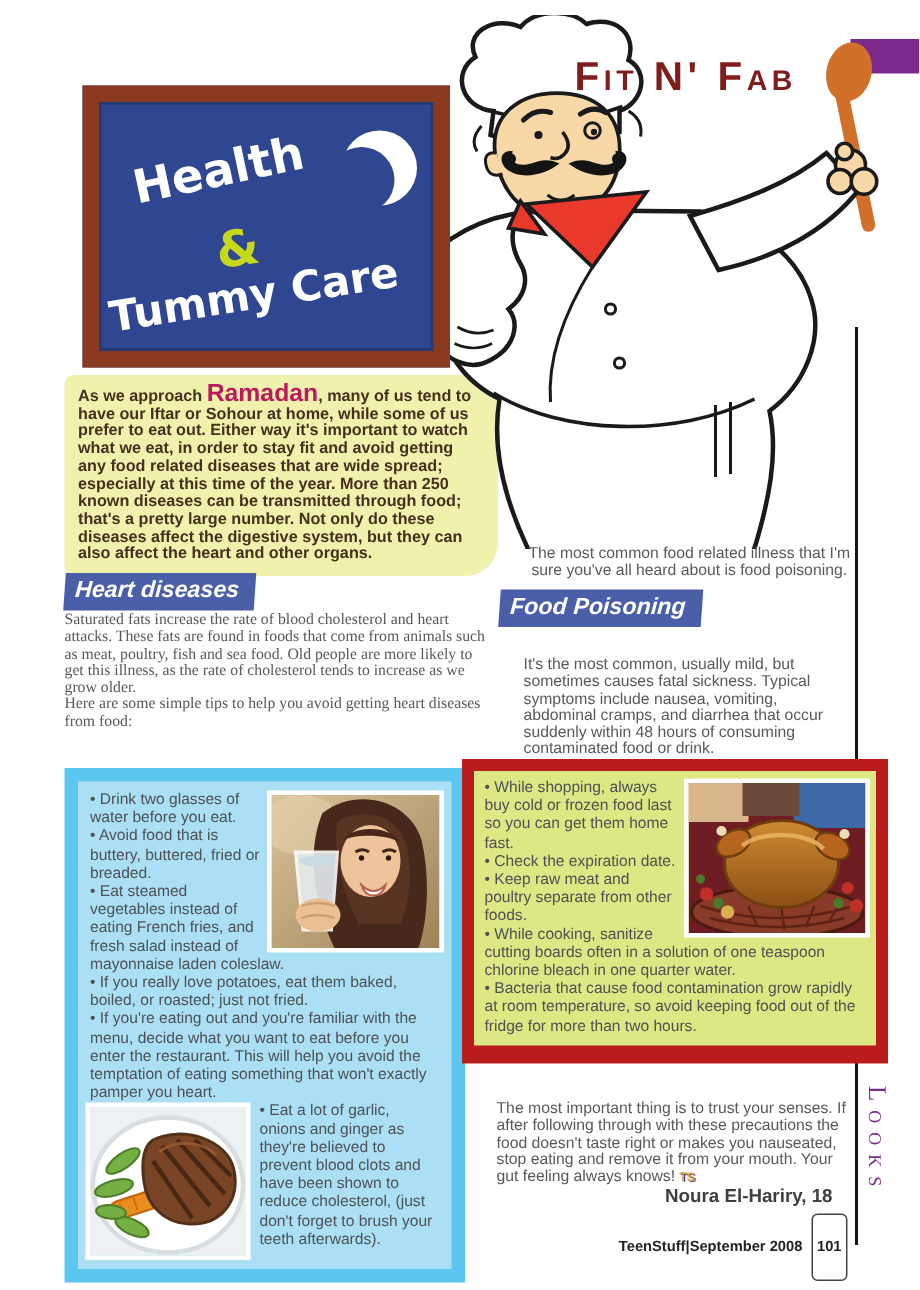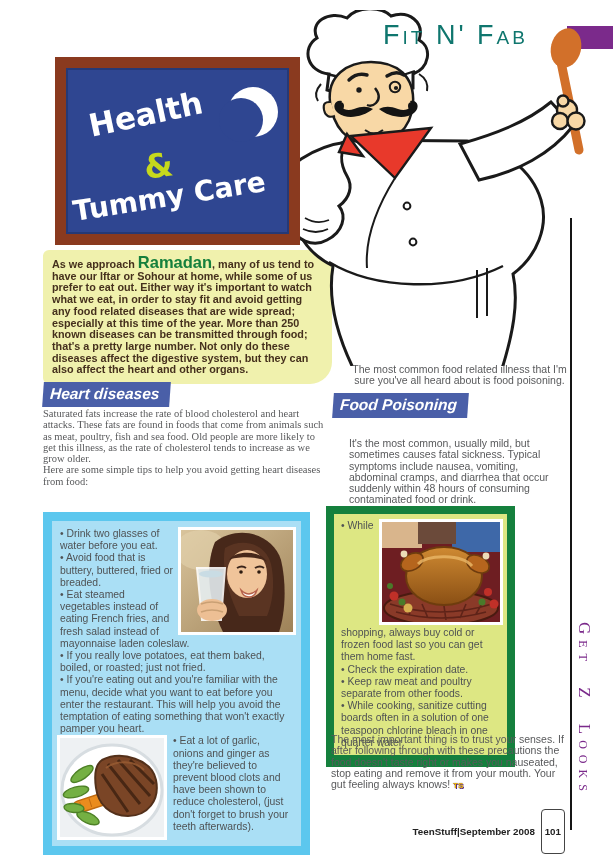--- a/index.html
+++ b/index.html
@@ -1,20 +1,20 @@
 <!DOCTYPE html>
 <html><head>
 <meta charset="utf-8">
 <style>
   html,body{margin:0;padding:0;background:#fff;}
   .page{position:relative;width:613px;height:860px;background:#fff;overflow:hidden;
         font-family:"Liberation Sans","DejaVu Sans",sans-serif;}
 
   
-  .brand{position:absolute;left:383px;top:22px;z-index:6;font-weight:normal;color:#0f766e;
+  .brand{position:absolute;left:383px;top:38px;z-index:6;font-weight:bold;color:#7f1d1d;
          font-variant:small-caps;font-size:27px;letter-spacing:3px;line-height:1;}
   .flag{position:absolute;left:567px;top:26px;width:46px;height:23px;background:#7b2a8b;z-index:1;}
 
   
   .chef{position:absolute;left:255px;top:10px;width:358px;height:356px;z-index:2;}
 
   
   .board{position:absolute;left:55px;top:57px;width:223px;height:166px;background:#2f4691;
          border:11px solid #8a3a1f;box-shadow:inset 0 0 0 2px rgba(0,0,0,.18);z-index:3;}
   .board .w1{position:absolute;left:22px;top:28px;font-size:31px;font-weight:bold;color:#fff;
@@ -22,51 +22,51 @@
   .board .amp{position:absolute;left:78px;top:78px;font-size:33px;font-weight:bold;color:#c6d81c;
               transform:rotate(-8deg);font-family:"DejaVu Sans",sans-serif;}
   .board .w2{position:absolute;left:6px;top:112px;font-size:28px;font-weight:bold;color:#fff;
              transform:rotate(-9deg);white-space:nowrap;font-family:"DejaVu Sans",sans-serif;}
   .moon{position:absolute;right:8px;top:18px;}
 
   
   .intro{position:absolute;left:43px;top:250px;width:289px;background:#f0f1ad;z-index:1;
          border-radius:6px 22px 22px 6px;padding:7px 16px 8px 9px;box-sizing:border-box;
          color:#45301d;font-weight:bold;font-size:10.8px;line-height:11.7px;}
-  .intro .ramadan{color:#15803d;font-size:16.5px;line-height:10px;}
+  .intro .ramadan{color:#be185d;font-size:16.5px;line-height:10px;}
 
   
   .chip{display:inline-block;background:#4a5fa8;color:#fff;font-style:italic;font-weight:bold;
         font-size:15.5px;padding:3px 11px 4px 7px;transform:skewX(-4deg);}
 
   
   .body-txt{color:#58595b;font-size:10.5px;line-height:11.3px;}
   .leftcol-head{position:absolute;left:43px;top:382px;z-index:1;}
   .leftcol-p{position:absolute;left:43px;top:408px;width:281px;z-index:1;}
   .leftcol-p p{margin:0;font-family:Liberation Serif, serif;}
   .rightcol-p1{position:absolute;left:343px;top:364px;width:233px;z-index:3;text-align:center;}
   .rightcol-head{position:absolute;left:333px;top:393px;z-index:3;}
   .rightcol-p2{position:absolute;left:333px;top:422px;width:234px;z-index:3;}
   .rightcol-p2 p{margin:16px;}
 
   
   .tipbox{box-sizing:border-box;}
   .tipbox-blue{position:absolute;left:43px;top:512px;width:267px;background:#5cc7ee;padding:9px;z-index:1;}
   .tipbox-blue .inner{background:#aadff5;padding:7px 8px;overflow:hidden;}
-  .tipbox-green{position:absolute;left:326px;top:506px;width:189px;background:#15803d;padding:8px 8px 12px 8px;z-index:1;}
+  .tipbox-green{position:absolute;left:308px;top:506px;width:284px;background:#b91c1c;padding:8px 8px 12px 8px;z-index:1;}
   .tipbox-green .inner{background:#dde783;padding:6px 7px;overflow:hidden;}
   .tip{margin:0;color:#4f5254;font-size:10.4px;line-height:12.2px;}
   .photo{display:block;outline:3px solid #fff;}
   .ph-woman{float:right;width:112px;height:102px;margin:2px 0 5px 6px;}
   .ph-steak{float:left;width:104px;height:99px;margin:3px 9px 2px 0;}
   .ph-turkey{float:right;width:118px;height:100px;margin:2px 0 5px 6px;}
 
   
   .closing{position:absolute;left:331px;top:734px;width:238px;z-index:3;}
-  .ts-mark{display:inline-block;font-size:8px;font-weight:bold;color:#e8b400;
+  .ts-mark{display:inline-block;font-size:8px;font-weight:normal;color:#e8b400;
            text-shadow:0 0 1px #5a2a7a, 1px 1px 0 #5a2a7a;letter-spacing:0;}
   .author{position:absolute;left:333px;top:790px;width:222px;text-align:right;z-index:3;
           font-weight:bold;color:#3f3f41;font-size:12.5px;}
   .footer{position:absolute;left:333px;top:809px;width:232px;text-align:right;z-index:3;
           color:#222;font-size:9.8px;font-weight:bold;}
   .pagenum{display:inline-block;border:1.3px solid #444;border-radius:4px;padding:16px 3px;
            margin-left:3px;font-weight:bold;}
 
   
   .vrule{position:absolute;left:570px;top:218px;width:2px;height:612px;background:#151515;z-index:0;}
@@ -249,26 +249,28 @@
             <circle cx="20" cy="80" r="3.5"></circle>
             <circle cx="100" cy="80" r="3.5"></circle>
             <circle cx="8" cy="64" r="3"></circle>
           </g>
         <circle cx="26" cy="86" r="4.5" fill="#d8b050"></circle>
       </svg>
       <p class="tip">• While shopping, always buy cold or frozen food last so you can get them home fast.</p>
       <p class="tip">• Check the expiration date.</p>
       <p class="tip">• Keep raw meat and poultry separate from other foods.</p>
       <p class="tip">• While cooking, sanitize cutting boards often in a solution of one teaspoon chlorine bleach in one quarter water.</p>
+      <p class="tip">• Bacteria that cause food contamination grow rapidly at room temperature, so avoid keeping food out of the fridge for more than two hours.</p>
     </div>
   </div>
 
   <div class="closing body-txt">
     <span>The most important thing is to trust your senses. If after following through with these precautions the food doesn't taste right or makes you nauseated, stop eating and remove it from your mouth. Your gut feeling always knows!</span>
     <span class="ts-mark">TS</span>
   </div>
+  <div class="author">Noura El-Hariry, 18</div>
 
   <div class="footer">
     <span>TeenStuff</span><span>|</span><span>September 2008</span>
     <span class="pagenum">101</span>
   </div>
 
 </div>
 
 </body></html>

